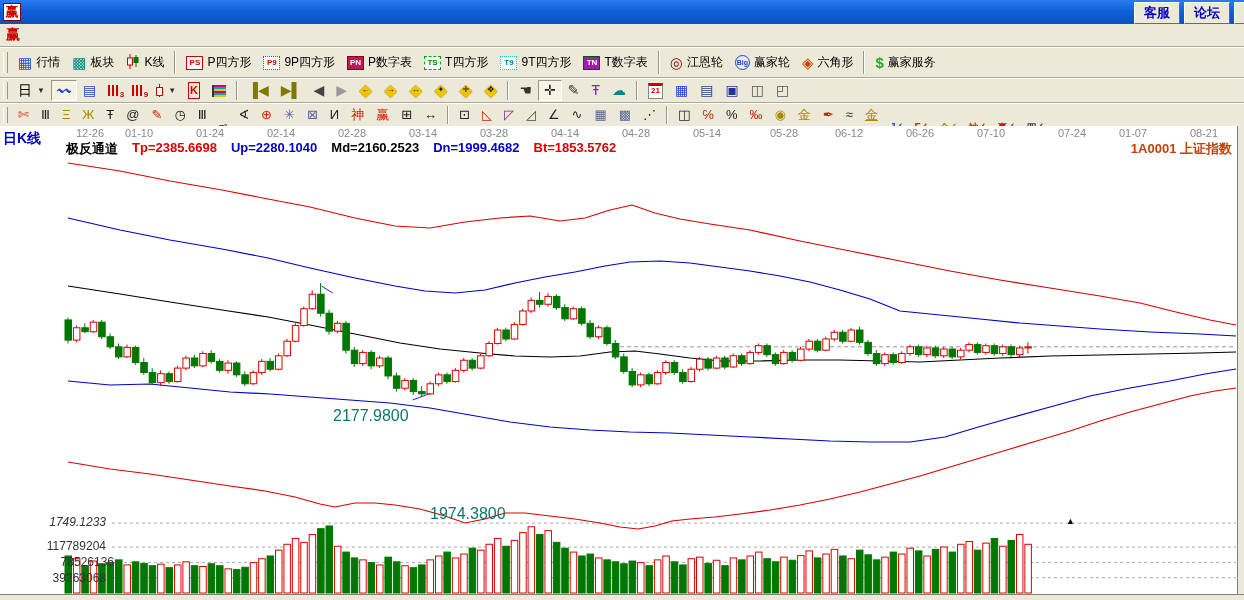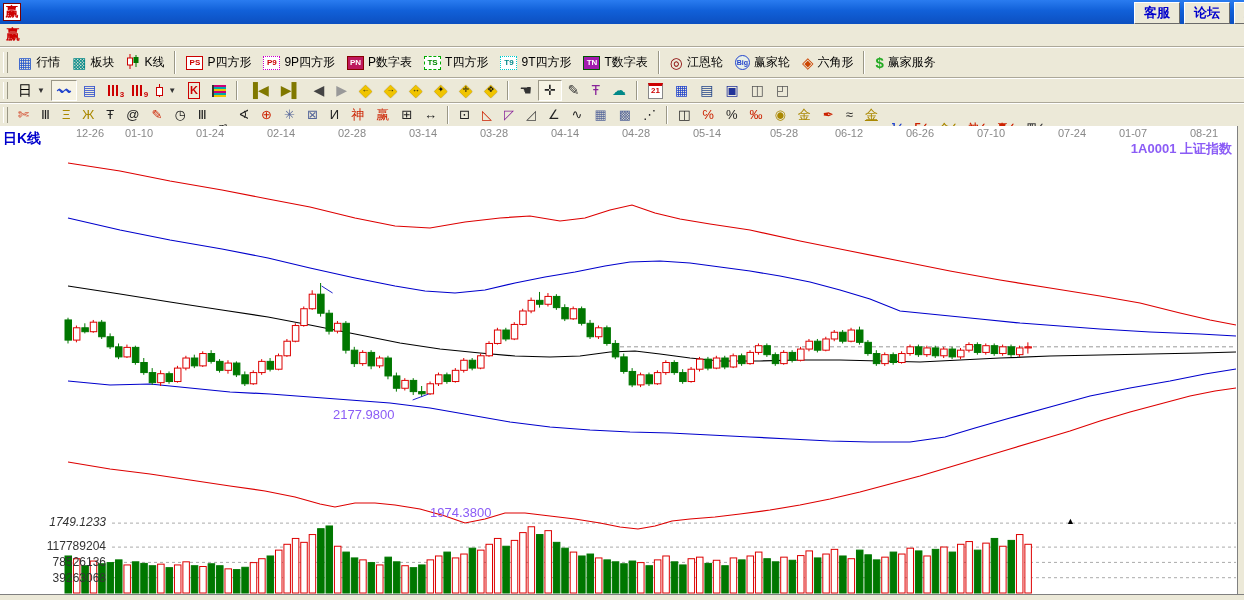--- a/index.html
+++ b/index.html
@@ -81,22 +81,22 @@
   .chart-area{position:absolute;left:0;top:126px;width:1244px;height:468px;background:#fff;}
   #chart-svg{position:absolute;left:0;top:0;}
   .axis-dates{position:absolute;left:0;top:1px;width:1244px;height:12px;}
   .axis-date{position:absolute;transform:translateX(-50%);font-size:11px;color:#888;white-space:nowrap;}
   .period-label{position:absolute;left:3px;top:4px;font-size:14px;font-weight:bold;color:#0000cc;}
   .channel-row{position:absolute;left:66px;top:14px;display:flex;gap:14px;font-size:13px;font-weight:bold;}
   .ch-name{color:#000;}
   .ch-red{color:#dd0000;}
   .ch-blue{color:#0000cc;}
   .ch-black{color:#000;}
-  .symbol-label{position:absolute;right:12px;top:14px;font-size:13px;font-weight:bold;color:#8b5cf6;}
-  .annot{position:absolute;font-size:13px;color:#8b5cf6;}
+  .symbol-label{position:absolute;right:12px;top:14px;font-size:13px;font-weight:bold;color:#c2410c;}
+  .annot{position:absolute;font-size:16px;color:#0f766e;}
   .annot-high{left:333px;top:281px;}
   .annot-low{left:430px;top:379px;}
   .vleft{position:absolute;width:106px;text-align:right;font-size:12px;color:#333;}
   .marker-tri{position:absolute;left:1066px;top:390px;font-size:9px;color:#000;}
   
   .right-strip{position:absolute;left:1237px;top:126px;width:7px;height:468px;background:#ECE9D8;border-left:1px solid #808080;}
   .bottom-strip{position:absolute;left:0;top:594px;width:1244px;height:6px;background:#ECE9D8;border-top:1px solid #808080;}
 </style>
 </head>
 <body>
@@ -784,24 +784,32 @@
       <span class="axis-date" style="left: 707px;">05-14</span>
       <span class="axis-date" style="left: 778px; padding-left: 12px;">05-28</span>
       <span class="axis-date" style="left: 849px;">06-12</span>
       <span class="axis-date" style="left: 920px;">06-26</span>
       <span class="axis-date" style="left: 991px;">07-10</span>
       <span class="axis-date" style="left: 1062px; padding-left: 20px;">07-24</span>
       <span class="axis-date" style="left: 1133px;">01-07</span>
       <span class="axis-date" style="left: 1204px;">08-21</span>
     </div>
   <div class="period-label">日K线</div>
+  <div class="channel-row">
+    <span class="ch-name">极反通道</span>
+    <span class="ch-red">Tp=2385.6698</span>
+    <span class="ch-blue">Up=2280.1040</span>
+    <span class="ch-black">Md=2160.2523</span>
+    <span class="ch-blue">Dn=1999.4682</span>
+    <span class="ch-red">Bt=1853.5762</span>
+  </div>
   <div class="symbol-label">1A0001  上证指数</div>
   <div class="annot annot-high">2177.9800</div>
   <div class="annot annot-low">1974.3800</div>
   <div class="vleft" style="top:389px;font-style:italic;">1749.1233</div>
   <div class="vleft" style="top:413px;">117789204</div>
-  <div class="vleft" style="top:429px;">78526136</div>
+  <div class="vleft" style="top:429px;padding-left:8px;">78526136</div>
   <div class="vleft" style="top:445px;">39263068</div>
   <div class="marker-tri">▲</div>
 </div>
 
 <div class="right-strip"></div>
 <div class="bottom-strip"></div>
 
 </body></html>

